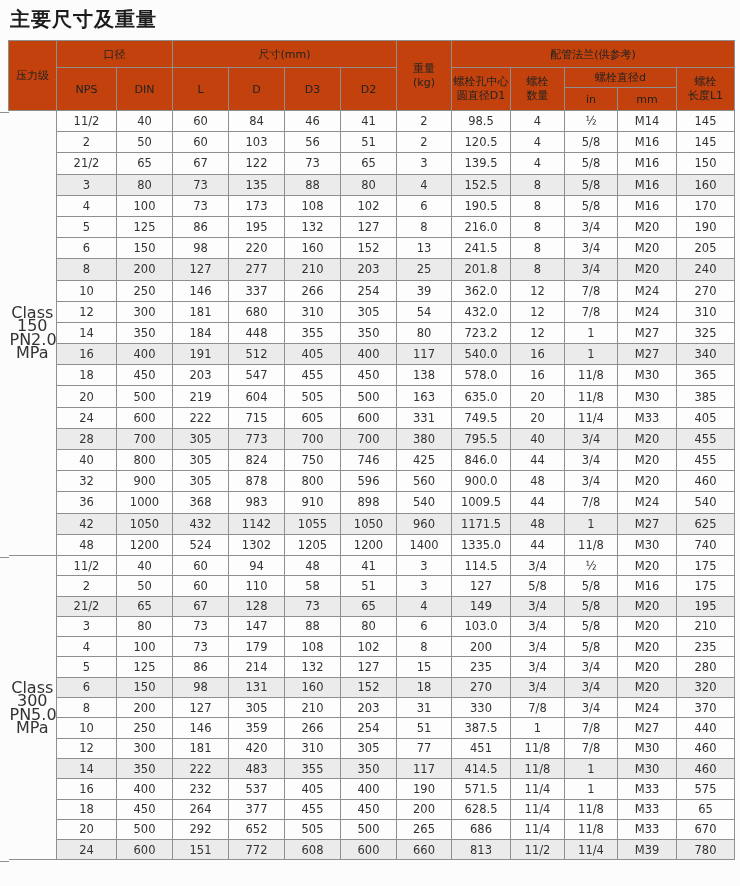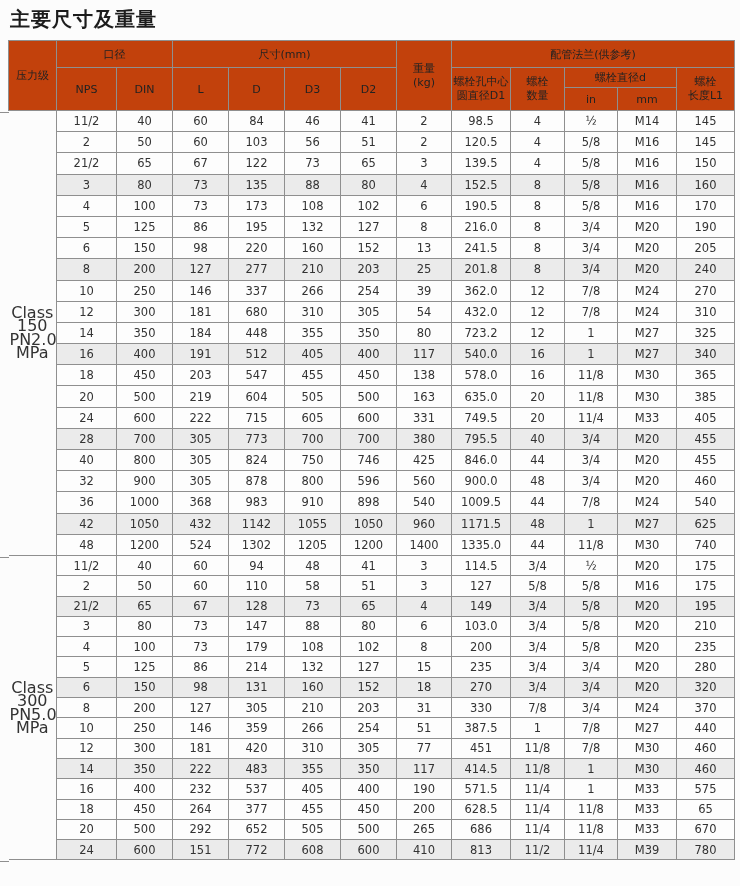--- a/index.html
+++ b/index.html
@@ -623,21 +623,21 @@
         <td>M33</td>
         <td>670</td>
       </tr>
       <tr class="s1 shaded">
         <td>24</td>
         <td>600</td>
         <td>151</td>
         <td>772</td>
         <td>608</td>
         <td>600</td>
-        <td>410</td>
+        <td>660</td>
         <td>813</td>
         <td>11/2</td>
         <td>11/4</td>
         <td>M39</td>
         <td>780</td>
       </tr>
     </tbody>
 </table>
 
 </body></html>

